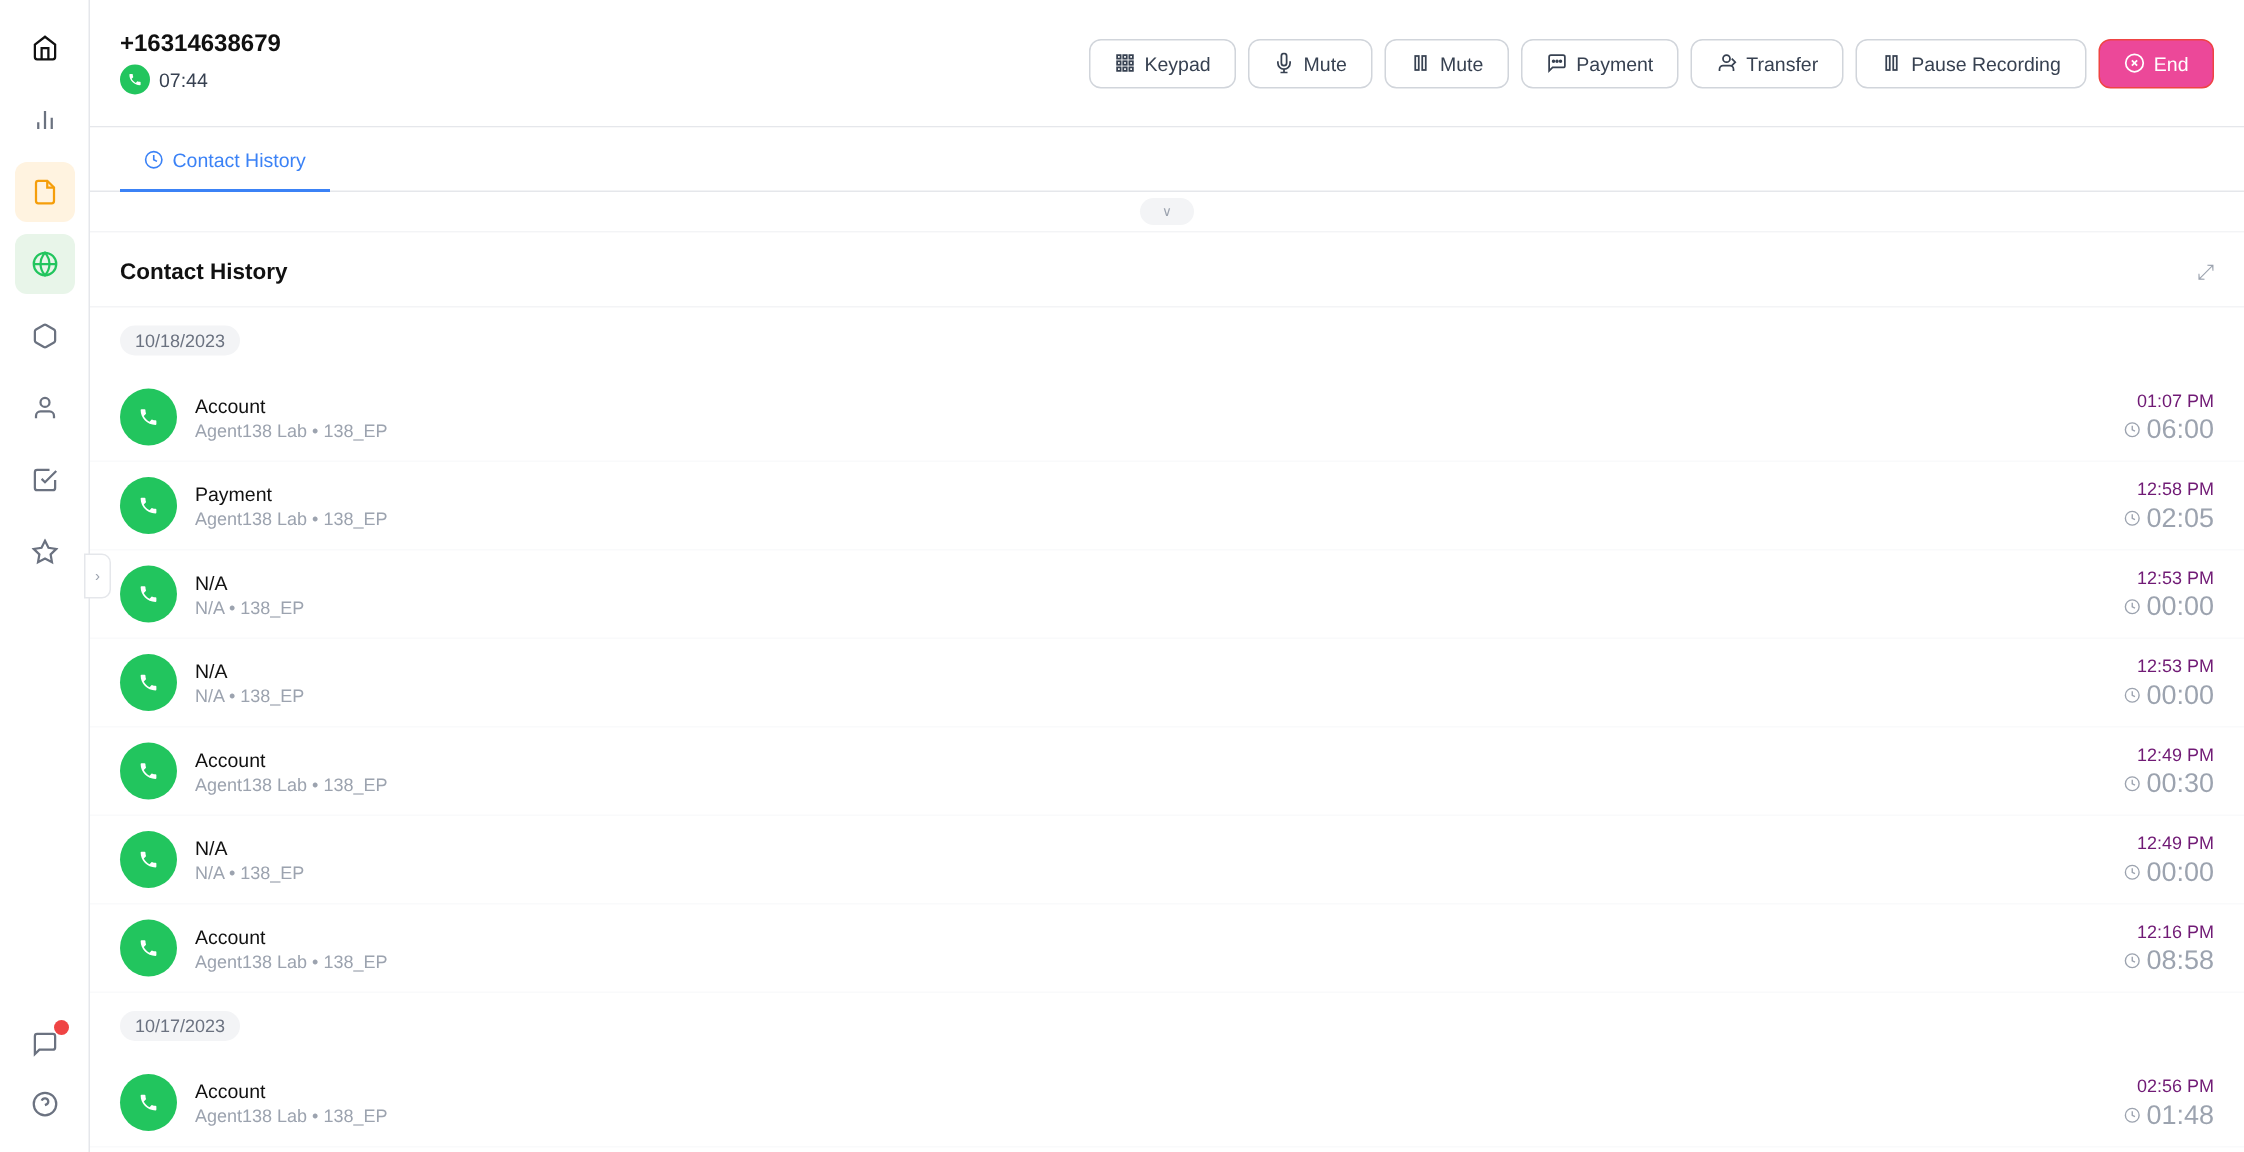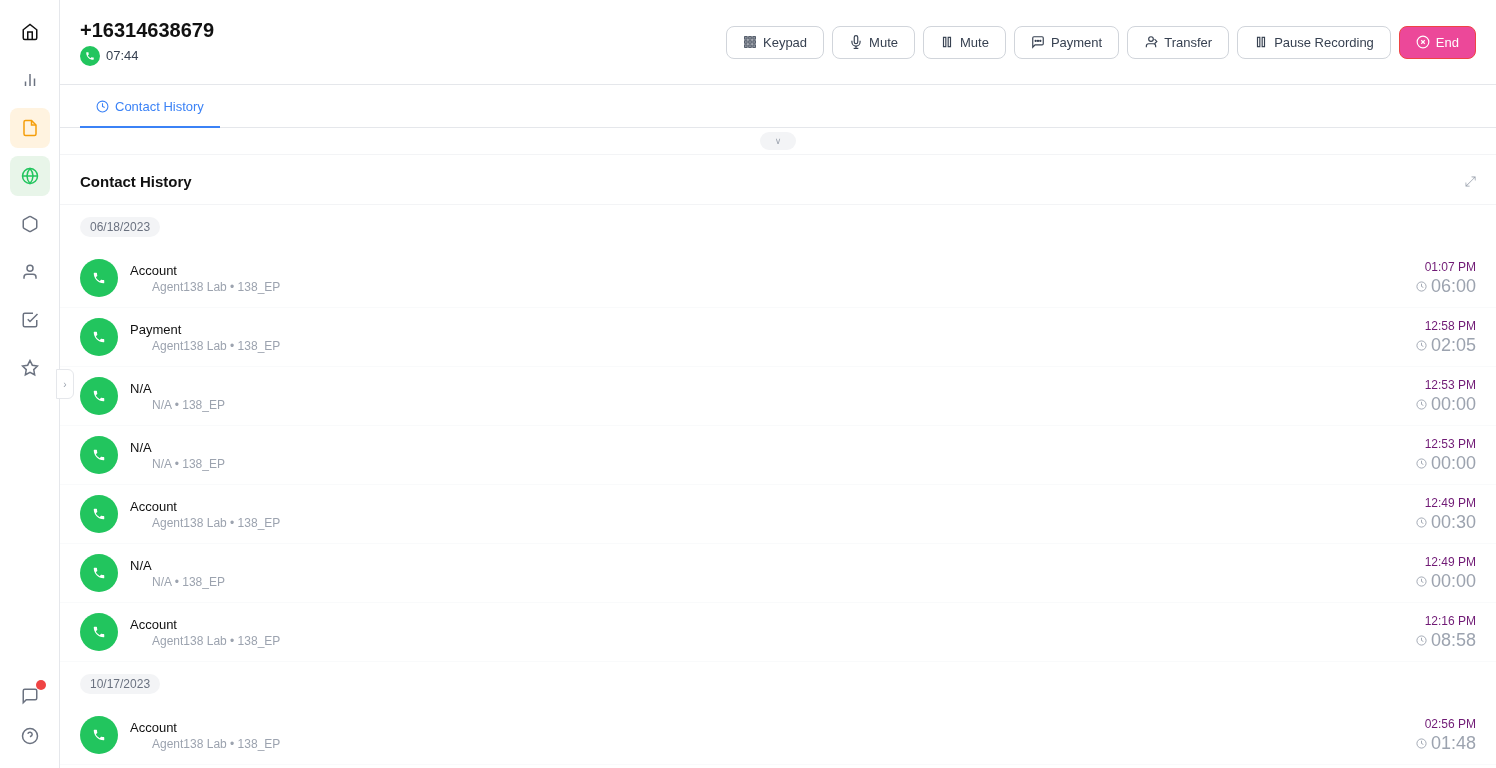--- a/index.html
+++ b/index.html
@@ -65,21 +65,21 @@
       flex-shrink: 0;
     }
 
     .call-info {
       display: flex;
       flex-direction: column;
       margin-right: auto;
     }
 
     .phone-number {
-      font-size: 20px;
+      font-size: 16px;
       font-weight: 600;
       color: #111;
     }
 
     .call-timer {
       display: flex;
       align-items: center;
       gap: 6px;
       margin-top: 4px;
     }
@@ -230,21 +230,20 @@
     .contact-name {
       font-size: 13px;
       font-weight: 500;
       color: #111;
     }
 
     .contact-sub {
       font-size: 12px;
       color: #9ca3af;
       margin-top: 2px;
-      margin-left: 22px;
     }
 
     .contact-meta {
       text-align: right;
     }
 
     .contact-time {
       font-size: 12px;
       color: #701a75;
     }
@@ -466,21 +465,21 @@
   </div>
 
   <div class="content-area">
     <div class="contact-history-panel">
       <div class="panel-header">
         <span class="panel-title">Contact History</span>
         <span class="expand-icon">⤢</span>
       </div>
 
       <div class="date-divider">
-        <span class="date-badge">06/18/2023</span>
+        <span class="date-badge">10/18/2023</span>
       </div>
 
       <div class="contact-item">
         <div class="contact-avatar">
           <svg width="14" height="14" viewBox="0 0 24 24" fill="white">
               <path d="M6.6 10.8c1.4 2.8 3.8 5.1 6.6 6.6l2.2-2.2c.3-.3.7-.4 1-.2 1.1.4 2.3.6 3.6.6.6 0 1 .4 1 1V20c0 .6-.4 1-1 1-9.4 0-17-7.6-17-17 0-.6.4-1 1-1h3.5c.6 0 1 .4 1 1 0 1.3.2 2.5.6 3.6.1.3 0 .7-.2 1l-2.3 2.2z"></path>
             </svg>
         </div>
         <div class="contact-details">
           <div class="contact-name">Account</div>

